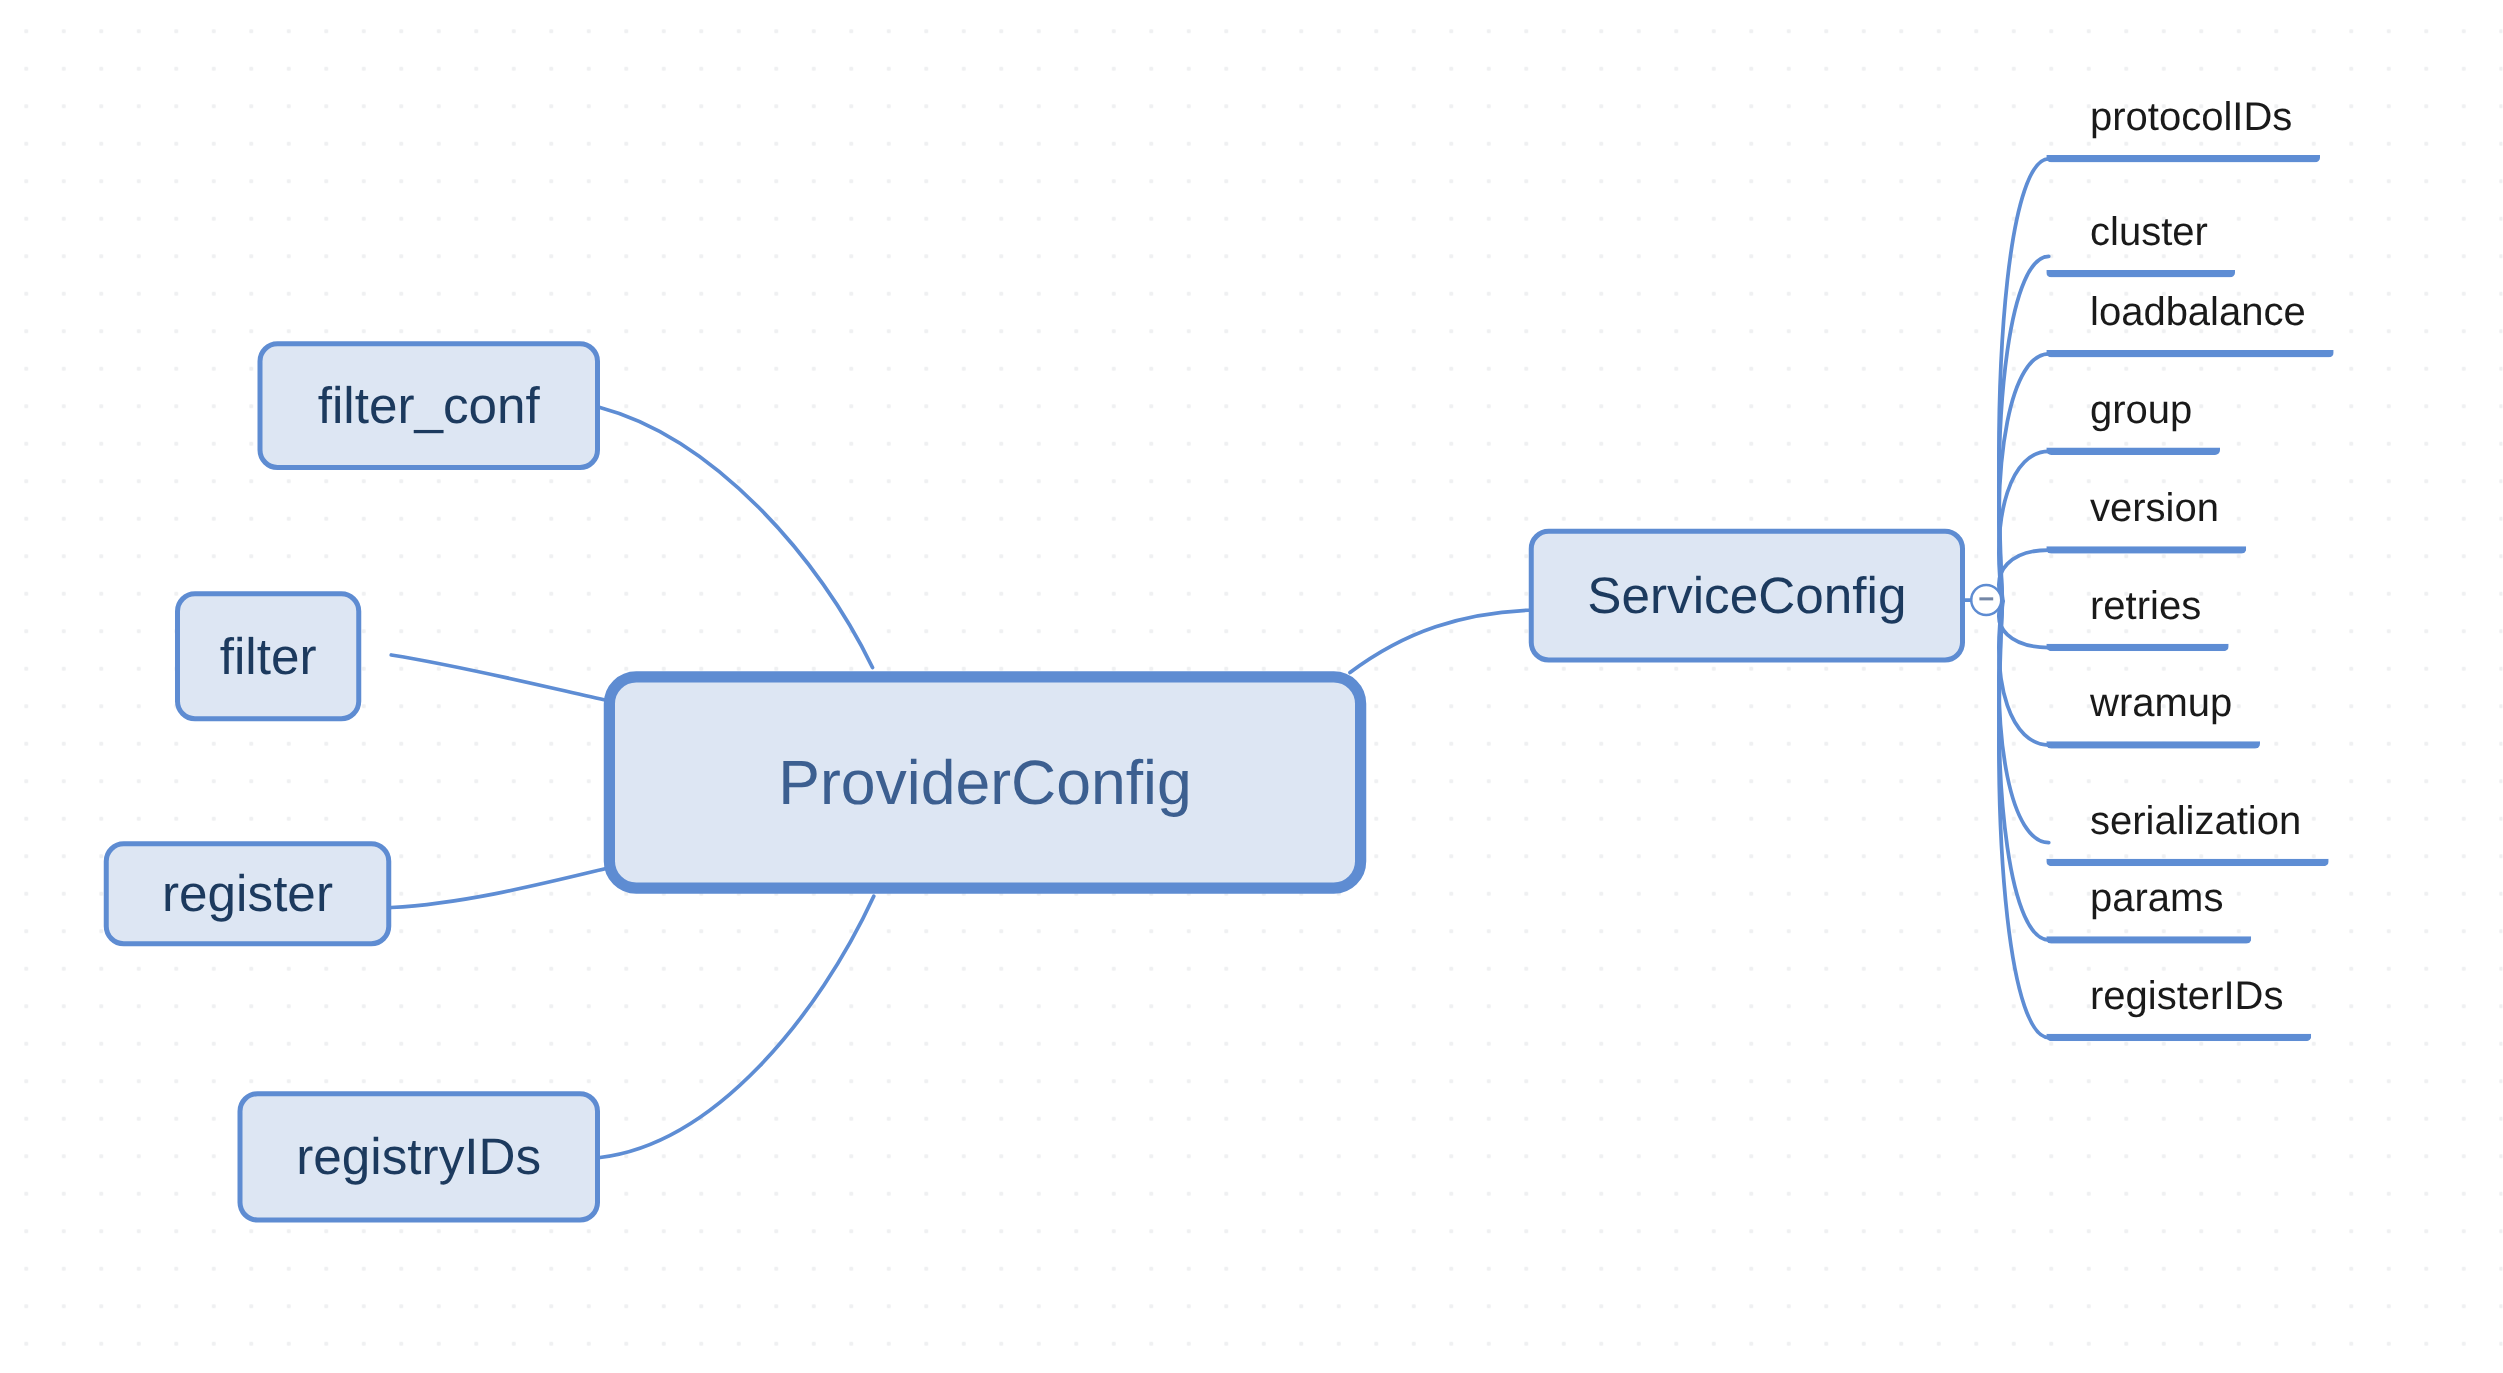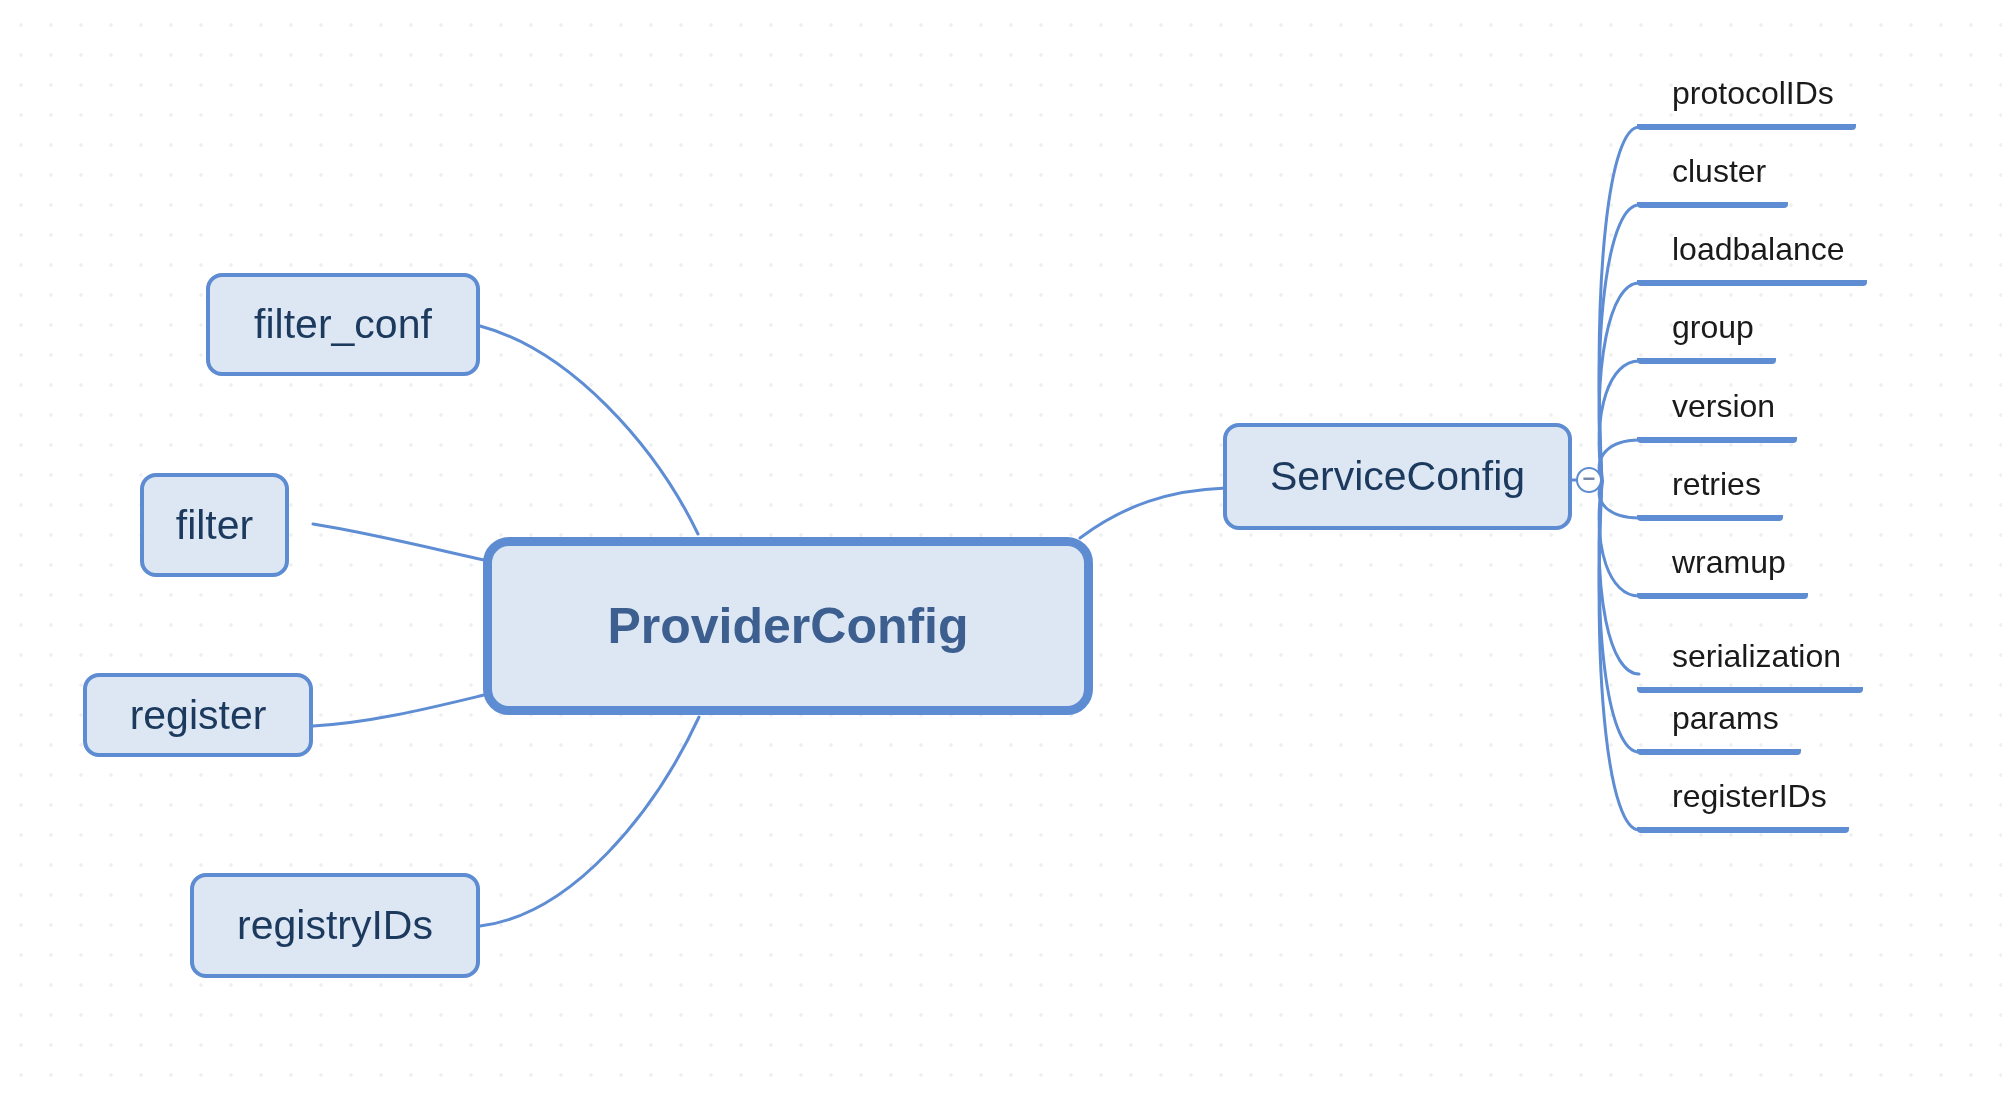--- a/index.html
+++ b/index.html
@@ -49,21 +49,21 @@
     justify-content:center;
     color:var(--node-text);
     font-size:41px;
     white-space:nowrap;
     cursor:default;
     text-align:center;
   }
   .node.root{
     border-width:9px;
     border-radius:26px;
-    font-weight:bold;
+    font-weight:normal;
     font-size:50px;
     color:var(--root-text);
   }
   .leaf{
     position:absolute;
     left:1637px;
     box-sizing:border-box;
     font-size:32px;
     line-height:44px;
     color:var(--leaf-text);
@@ -145,21 +145,21 @@
 
   <div class="node" style="left:1223px;top:423px;width:349px;height:107px;">
     <span>ServiceConfig</span>
   </div>
 
   <div class="collapse-btn">
     <span class="glyph">−</span>
   </div>
 
   <div class="leaf" style="top:71px">protocolIDs</div>
-  <div class="leaf" style="top:149px">cluster</div>
+  <div class="leaf" style="top:163px">cluster</div>
   <div class="leaf" style="top:227px">loadbalance</div>
   <div class="leaf" style="top:305px">group</div>
   <div class="leaf" style="top:384px">version</div>
   <div class="leaf" style="top:462px">retries</div>
   <div class="leaf" style="top:540px">wramup</div>
   <div class="leaf" style="top:634px">serialization</div>
   <div class="leaf" style="top:774px">registerIDs</div>
   <div class="leaf" style="top:696px">params</div>
 
 </div>

